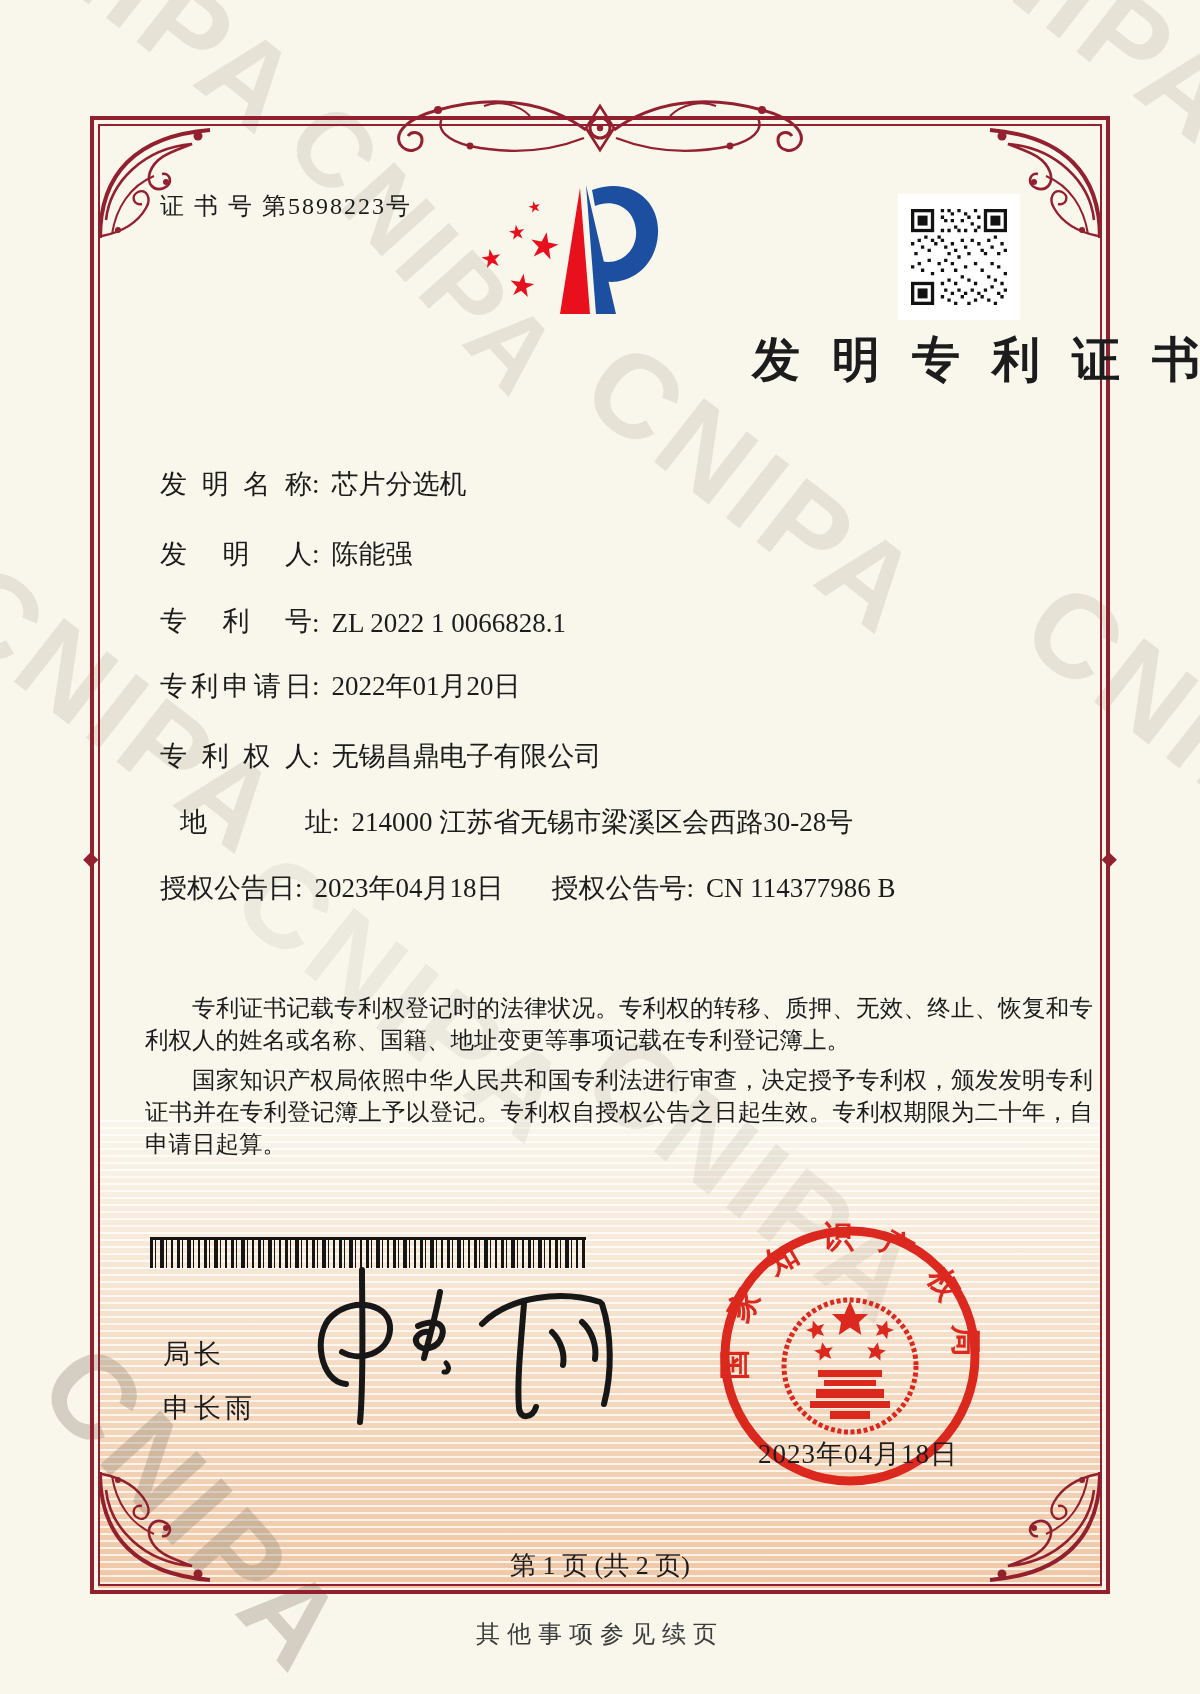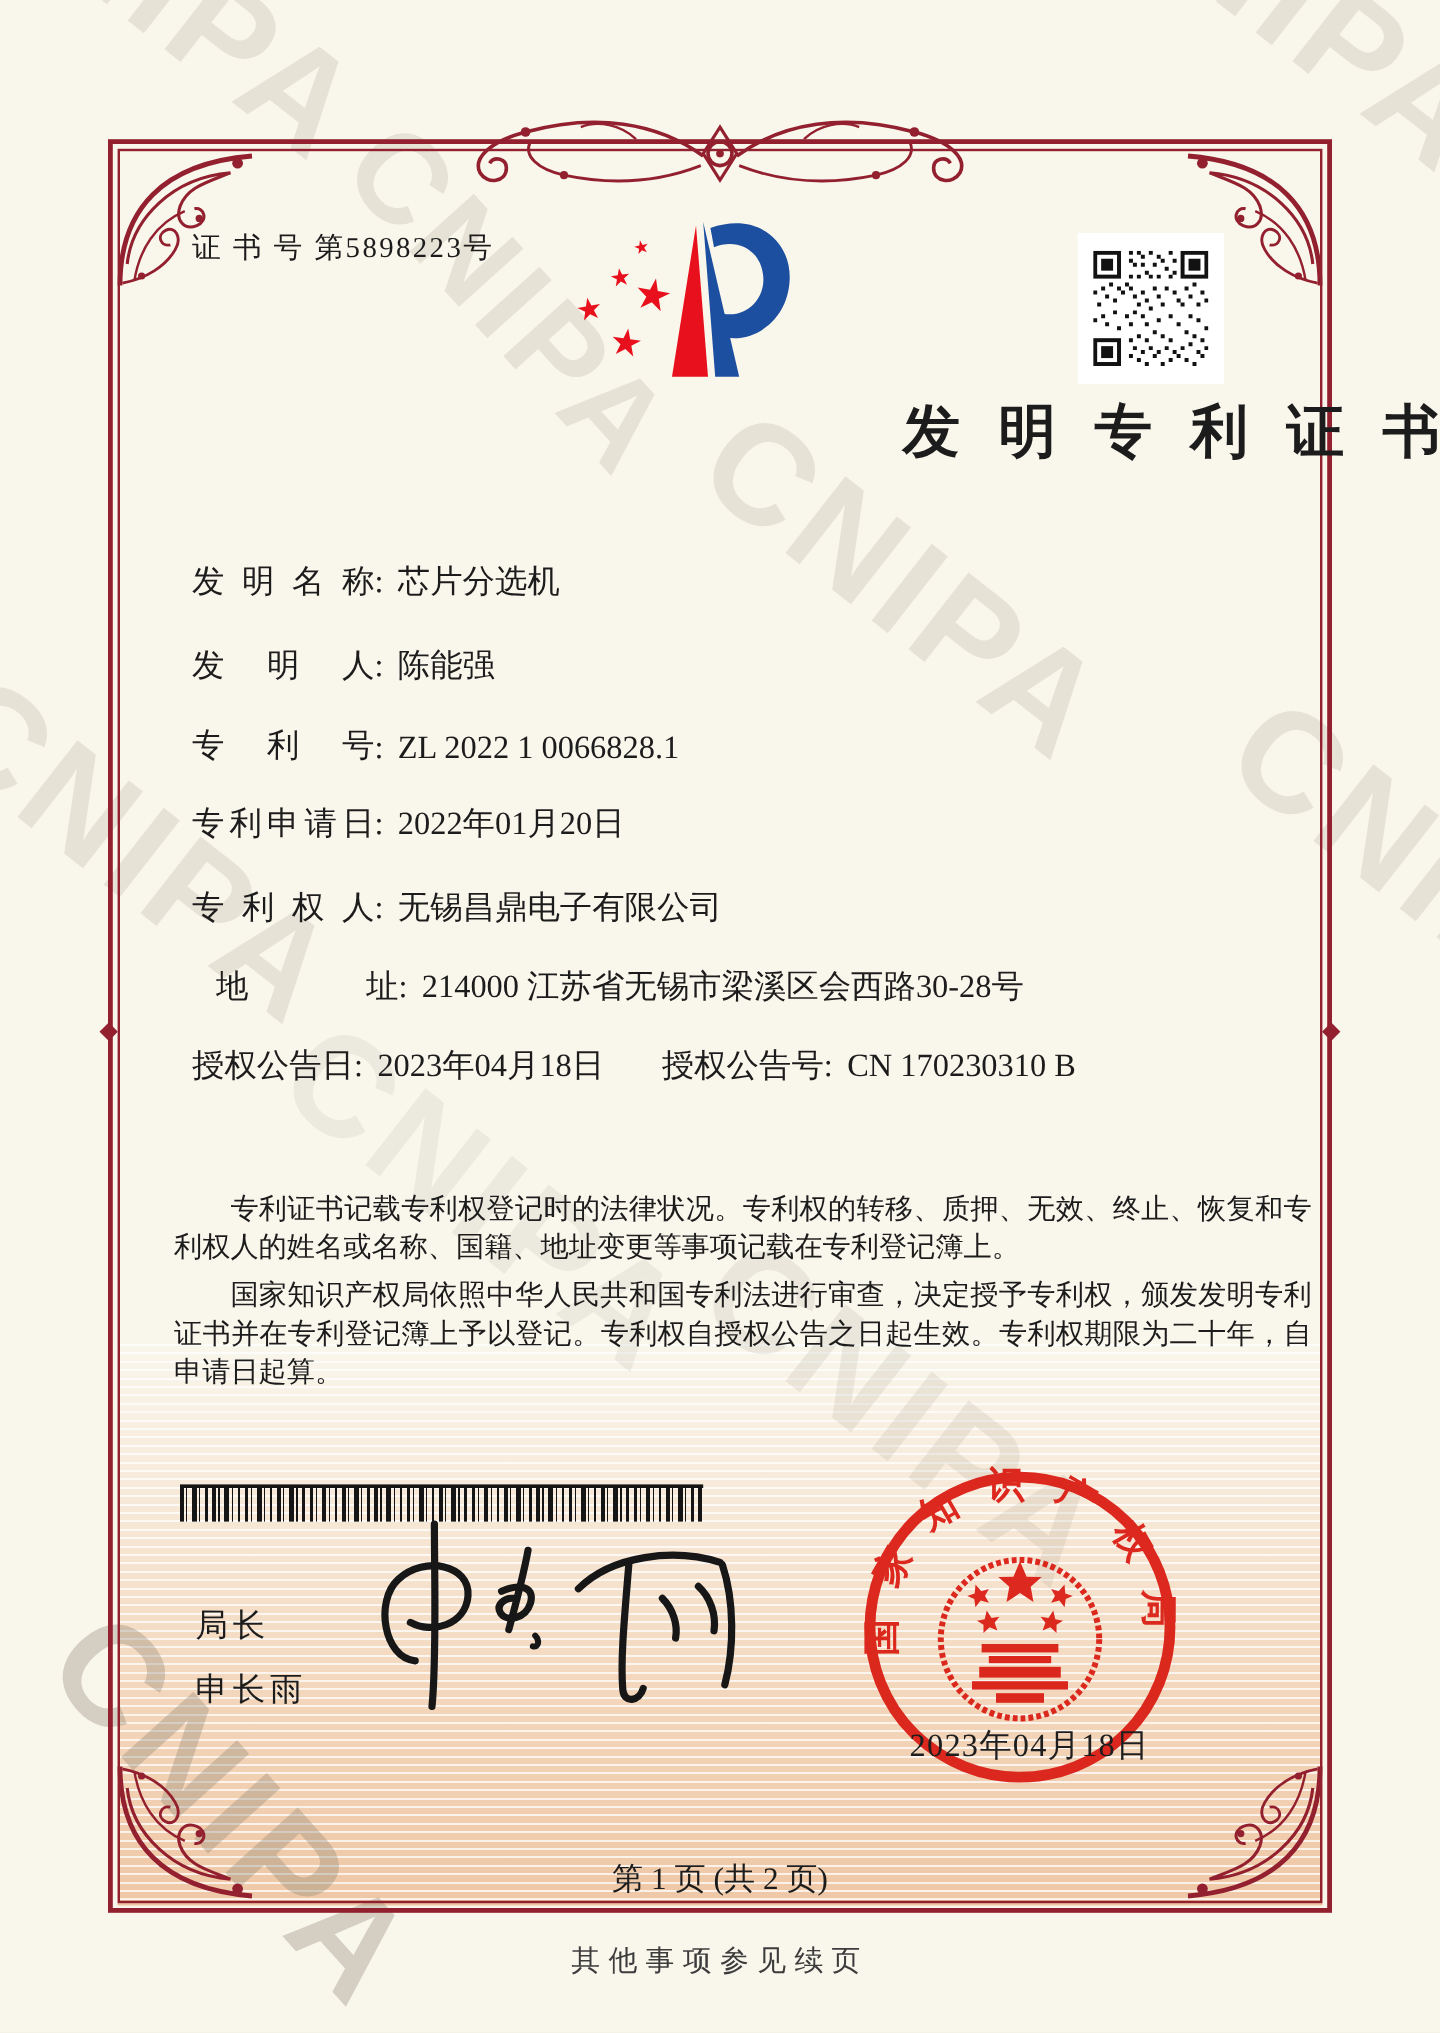--- a/index.html
+++ b/index.html
@@ -193,21 +193,21 @@
   <div class="row" style="top:668px;">
     <span class="lab">专利申请日</span><span class="colon">:</span><span>2022年01月20日</span>
   </div>
   <div class="row" style="top:738px;">
     <span class="lab">专利权人</span><span class="colon">:</span><span>无锡昌鼎电子有限公司</span>
   </div>
   <div class="row" style="top:804px;margin-left:20px;">
     <span class="lab">地址</span><span class="colon">:</span><span>214000 江苏省无锡市梁溪区会西路30-28号</span>
   </div>
   <div class="row" style="top:870px;">
-    <span class="lab" style="width:auto;">授权公告日</span><span class="colon">:</span><span>2023年04月18日</span><span class="pair2">授权公告号</span><span class="colon">:</span><span>CN 170230310 B</span>
+    <span class="lab" style="width:auto;">授权公告日</span><span class="colon">:</span><span>2023年04月18日</span><span class="pair2">授权公告号</span><span class="colon">:</span><span>CN 114377986 B</span>
   </div>
 
   <div class="paras">
     <p>专利证书记载专利权登记时的法律状况。专利权的转移、质押、无效、终止、恢复和专利权人的姓名或名称、国籍、地址变更等事项记载在专利登记簿上。</p>
     <p>国家知识产权局依照中华人民共和国专利法进行审查，决定授予专利权，颁发发明专利证书并在专利登记簿上予以登记。专利权自授权公告之日起生效。专利权期限为二十年，自申请日起算。</p>
   </div>
 
   <div class="barcode"></div>
 
   <div class="director t1">局长</div>

